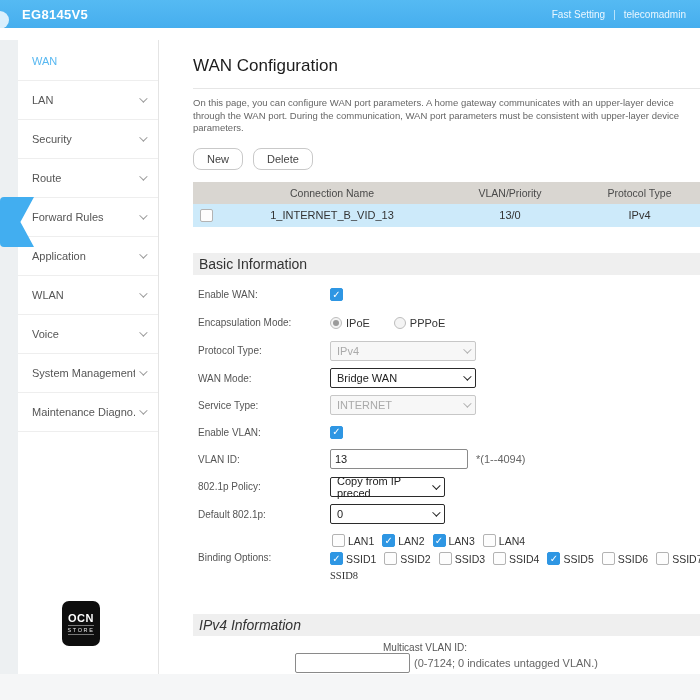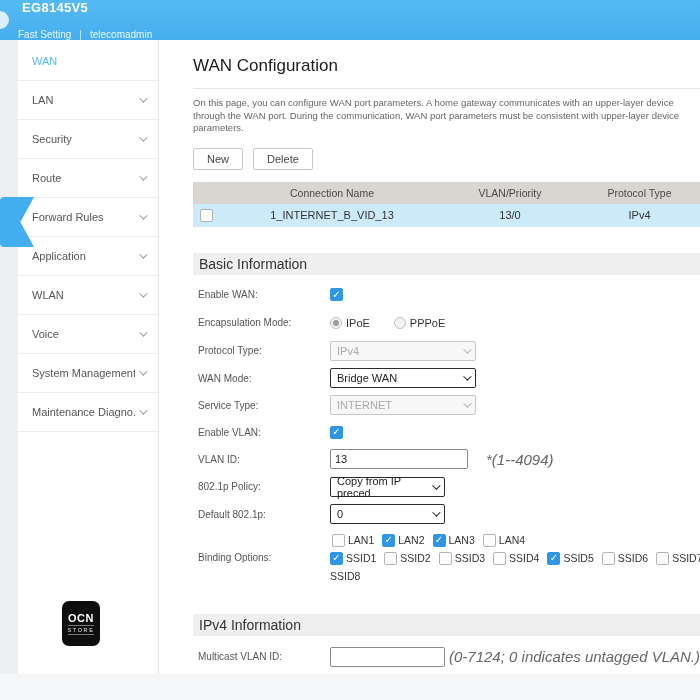--- a/index.html
+++ b/index.html
@@ -4,24 +4,24 @@
 <style>
   * { margin:0; padding:0; box-sizing:border-box; }
   html,body { width:700px; height:700px; }
   body {
     position:relative; overflow:hidden; background:#ffffff;
     font-family:"Liberation Sans", sans-serif; color:#333;
   }
 
   
   .topbar {
-    position:absolute; left:0; top:0; width:700px; height:40px;
+    position:absolute; left:0; top:0; width:700px; height:28px;
     background:linear-gradient(180deg,#55baf3 0%,#46aeee 100%);
-    display:flex; align-items:flex-start; justify-content:space-between;
-    padding:0 14px 0 18px; z-index:5;flex-direction:column;
+    display:flex; align-items:center; justify-content:space-between;
+    padding:0 14px 0 18px; z-index:5;
   }
   .brand { display:flex; align-items:center; gap:6px; }
   .logo-sliver {
     position:absolute; left:-9px; top:11px; width:18px; height:18px;
     border-radius:50%; background:rgba(255,255,255,.8);
   }
   .device-name { color:#fff; font-size:13px; font-weight:bold; letter-spacing:.3px; margin-left:4px; }
   .topbar-right { display:flex; align-items:center; gap:8px; font-size:10px; color:#eaf7ff; }
   .topbar-right .sep { color:#cdecfd; }
   .top-link { cursor:pointer; }
@@ -57,21 +57,21 @@
 
   
   .main { position:absolute; left:193px; top:40px; width:507px; }
   .page-title { font-size:17px; font-weight:500; color:#1c1c1c; margin-top:16px; }
   .title-rule { border-bottom:1px solid #e6e6e6; margin-top:12px; }
   .page-desc { margin-top:8px; font-size:9.5px; line-height:12.5px; color:#666; width:506px; }
 
   .toolbar { margin-top:13px; display:flex; gap:10px; }
   .tbtn {
     height:22px; padding:0 13px; background:#fff; border:1px solid #c9c9c9;
-    border-radius:2px; font-size:11px; color:#444; cursor:pointer;
+    border-radius:8px; font-size:11px; color:#444; cursor:pointer;
     font-family:"Liberation Sans", sans-serif;
   }
 
   
   .tbl { margin-top:12px; width:507px; font-size:11px; }
   .tbl-head { display:flex; height:22px; background:#d9d6d1; color:#4a4a4a; align-items:center; }
   .tbl-row  { display:flex; height:23px; background:#cdeafa; color:#333; align-items:center; cursor:pointer; }
   .c-check { width:30px; display:flex; align-items:center; padding-left:7px; }
   .c-name  { width:218px; text-align:center; }
   .c-vlan  { width:138px; text-align:center; }
@@ -113,32 +113,32 @@
   .select.disabled { border-color:#c7c7c7; background:#f7f7f7; color:#aaa; cursor:default; }
   .select.disabled .s-chev { border-color:#b0b0b0; }
   .select.narrow { width:115px; }
 
   .txt {
     height:20px; border:1px solid #8a8a8a; border-radius:2px; padding:0 4px;
     font-size:11px; color:#222; font-family:"Liberation Sans", sans-serif; background:#fff;
   }
   .txt.vlan { width:138px; }
   .txt.mcast { width:115px; }
-  .note { font-size:15px; color:#666; margin-left:2px;font-style:italic; }
+  .note { font-size:11px; color:#666; margin-left:2px; }
 
   .radio-group { display:flex; align-items:center; gap:24px; }
   .radio-opt { display:flex; align-items:center; gap:4px; color:#333; font-size:11px; }
 
   
   .bind-wrap { display:flex; align-items:center; min-height:60px; }
   .bind-rows { display:flex; flex-direction:column; gap:5px; }
   .bind-row { display:flex; align-items:center; }
   .bind-item { display:flex; align-items:center; gap:3px; margin-right:8px; font-size:10.5px; color:#333; }
   .bind-row.lan { margin-left:2px; }
-  .ssid8-label { font-size:10.5px; color:#333; }
+  .ssid8-label { font-size:10.5px; color:#333;font-family:Liberation Serif, serif; }
 
   
   .foot-rule { border-bottom:1px solid #ececec; margin-top:10px; }
   .actions { display:flex; gap:8px; margin-top:11px; margin-left:137px; padding-bottom:14px; }
   .btn-apply {
     width:89px; height:25px; background:#44a8ea; color:#fff; border:none; border-radius:3px;
     font-size:11.5px; cursor:pointer; font-family:"Liberation Sans", sans-serif;
   }
   .btn-cancel {
     width:86px; height:25px; background:#fff; color:#444; border:1px solid #cfcfcf; border-radius:3px;
@@ -301,21 +301,21 @@
 
     <div class="frow">
       <span class="flabel">Enable VLAN:</span>
       <div class="fctrl">
         <span class="cb on"></span>
       </div>
     </div>
 
     <div class="frow">
       <span class="flabel">VLAN ID:</span>
-      <div class="fctrl" style="gap:16px;">
+      <div class="fctrl" style="gap:6px;">
         <input class="txt vlan" value="13" style="">
         <span class="note">*(1--4094)</span>
       </div>
     </div>
 
     <div class="frow tall">
       <span class="flabel">802.1p Policy:</span>
       <div class="fctrl">
         <div class="select narrow">
           <span>Copy from IP preced</span>
@@ -386,23 +386,23 @@
             </span>
 
         </div>
         <div class="bind-row">
           <span class="ssid8-label">SSID8</span>
         </div>
       </div>
     </div>
   </div>
 
-  <div class="section-bar" style="">IPv4 Information</div>
-
-  <div class="frow tall" style="margin-top:6px; min-height:30px;">
+  <div class="section-bar" style="font-style:italic;">IPv4 Information</div>
+
+  <div class="frow tall" style="margin-top:6px; min-height:30px;flex-direction:column;">
     <span class="flabel">Multicast VLAN ID:</span>
     <div class="fctrl" style="gap:2px;">
       <input class="txt mcast" value="" style="">
       <span class="note">(0-7124; 0 indicates untagged VLAN.)</span>
     </div>
   </div>
 
   <div class="foot-rule"></div>
 
   <div class="actions">

